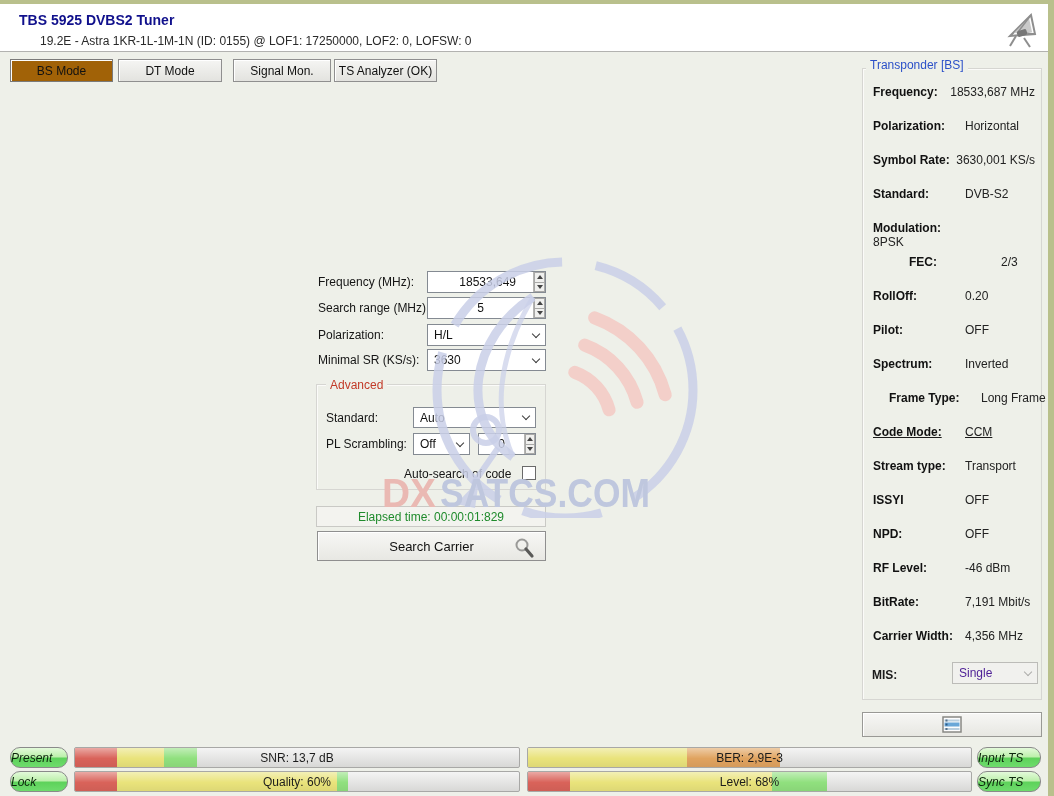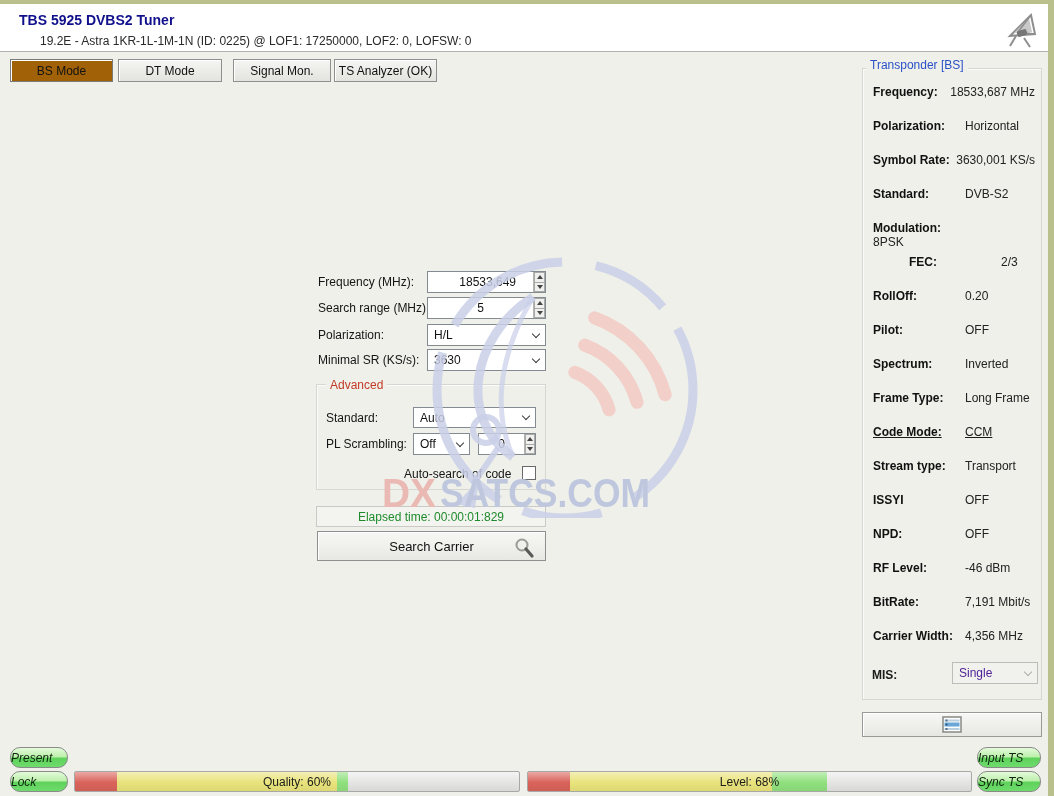--- a/index.html
+++ b/index.html
@@ -75,21 +75,21 @@
 </style>
 </head>
 <body>
 
 <div id="app">
   <div class="strip-top"></div>
   <div class="strip-right"></div>
 
   <div class="header">
     <div class="title">TBS 5925 DVBS2 Tuner</div>
-    <div class="subtitle">19.2E - Astra 1KR-1L-1M-1N (ID: 0225) @ LOF1: 17250000, LOF2: 0, LOFSW: 0</div>
+    <div class="subtitle">19.2E - Astra 1KR-1L-1M-1N (ID: 0155) @ LOF1: 17250000, LOF2: 0, LOFSW: 0</div>
     <svg class="dish-icon" viewBox="0 0 42 40">
       <path d="M10 26 L31 5 L35 24 Z" fill="#fdfdfd" stroke="#8e8e8e" stroke-width="2"></path>
       <path d="M14 23 L29 8 L32 22 Z" fill="#c9c9c9"></path>
       <line x1="31" y1="5" x2="18" y2="22" stroke="#8e8e8e" stroke-width="1.5"></line>
       <line x1="35" y1="24" x2="18" y2="22" stroke="#8e8e8e" stroke-width="1.5"></line>
       <rect x="17" y="20" width="10" height="6" rx="2" transform="rotate(-18 22 23)" fill="#777"></rect>
       <line x1="16" y1="26" x2="10" y2="36" stroke="#8e8e8e" stroke-width="2"></line>
       <line x1="24" y1="28" x2="30" y2="37" stroke="#8e8e8e" stroke-width="2"></line>
     </svg>
   </div>
@@ -239,21 +239,21 @@
         <span class="tp-value">0.20</span>
       </div>
         <div class="tp-row" style="top: 254px;">
         <span class="tp-label">Pilot:</span>
         <span class="tp-value">OFF</span>
       </div>
         <div class="tp-row" style="top: 288px;">
         <span class="tp-label">Spectrum:</span>
         <span class="tp-value">Inverted</span>
       </div>
-        <div class="tp-row" style="top: 322px;">
+        <div class="tp-row" style="top: 322px; margin-left: 16px;">
         <span class="tp-label">Frame Type:</span>
         <span class="tp-value">Long Frame</span>
       </div>
         <div class="tp-row" style="top: 356px; text-decoration: underline;">
         <span class="tp-label">Code Mode:</span>
         <span class="tp-value">CCM</span>
       </div>
         <div class="tp-row" style="top: 390px;">
         <span class="tp-label">Stream type:</span>
         <span class="tp-value">Transport</span>
@@ -301,26 +301,37 @@
     </svg>
   </div>
 
   <div class="ind-btn" style="left:10px; top:747px; width:58px;">
       <span>Present</span>
     </div>
   <div class="ind-btn" style="left:10px; top:771px; width:58px;">
       <span>Lock</span>
     </div>
 
+  <div class="gauge" style="left:74px; top:747px; width:446px;">
+      <div class="seg" style="left: 0%; width: 9.5%; background: rgb(217, 99, 90);"></div>
+      <div class="seg" style="left: 9.5%; width: 10.5%; background: rgb(233, 227, 123);"></div>
+      <div class="seg" style="left: 20%; width: 7.5%; background: rgb(144, 224, 126);"></div>
+      <span class="gauge-text">SNR: 13,7 dB</span>
+    </div>
   <div class="gauge" style="left:74px; top:771px; width:446px;">
       <div class="seg" style="left: 0%; width: 9.5%; background: rgb(217, 99, 90);"></div>
       <div class="seg" style="left: 9.5%; width: 49.5%; background: rgb(233, 227, 123);"></div>
       <div class="seg" style="left: 59%; width: 2.5%; background: rgb(144, 224, 126);"></div>
       <span class="gauge-text">Quality: 60%</span>
     </div>
+  <div class="gauge" style="left:527px; top:747px; width:445px;">
+      <div class="seg" style="left: 0%; width: 36%; background: rgb(233, 227, 123);"></div>
+      <div class="seg" style="left: 36%; width: 21%; background: rgb(224, 163, 95);"></div>
+      <span class="gauge-text">BER: 2,9E-3</span>
+    </div>
   <div class="gauge" style="left:527px; top:771px; width:445px;">
       <div class="seg" style="left: 0%; width: 9.5%; background: rgb(217, 99, 90);"></div>
       <div class="seg" style="left: 9.5%; width: 45.5%; background: rgb(233, 227, 123);"></div>
       <div class="seg" style="left: 55%; width: 12.5%; background: rgb(144, 224, 126);"></div>
       <span class="gauge-text">Level: 68%</span>
     </div>
 
   <div class="ind-btn" style="left:977px; top:747px; width:64px;">
       <span>Input TS</span>
     </div>

